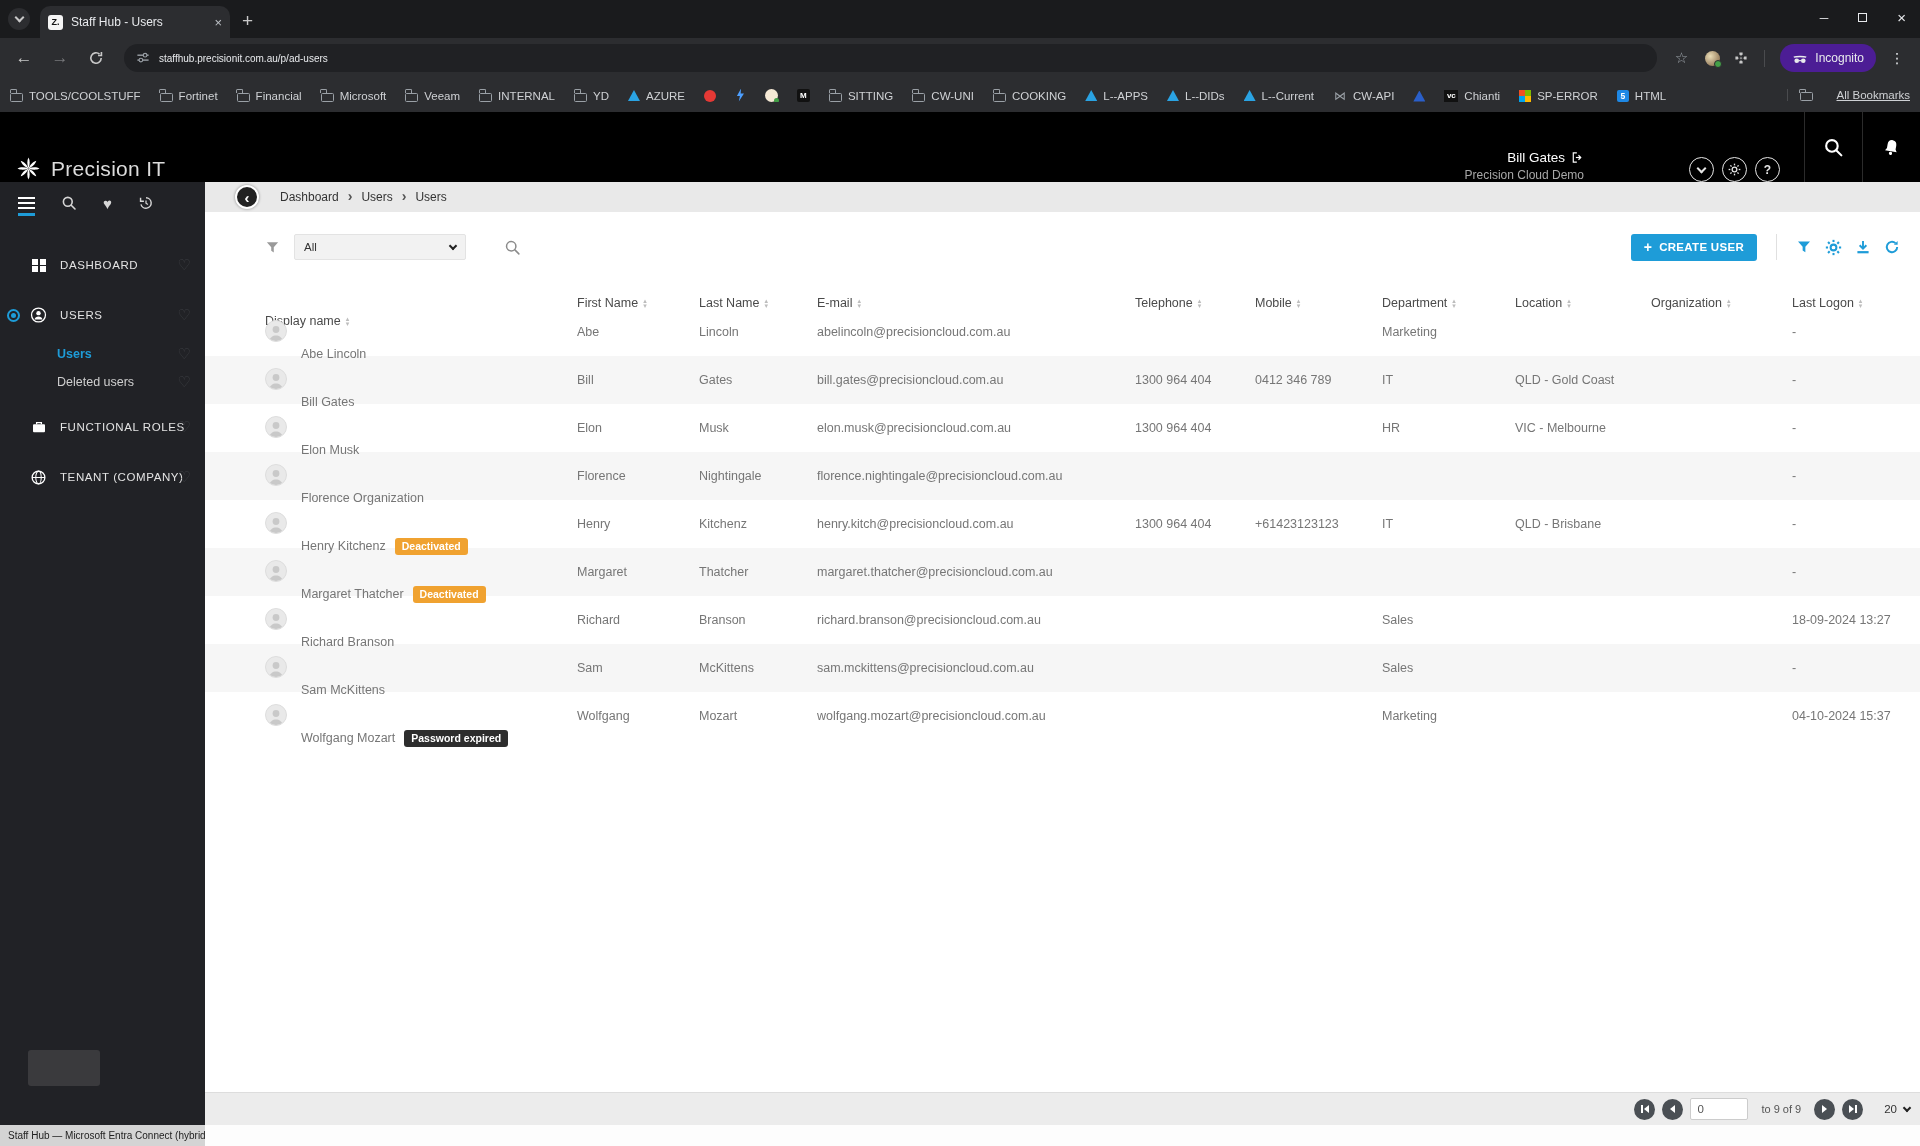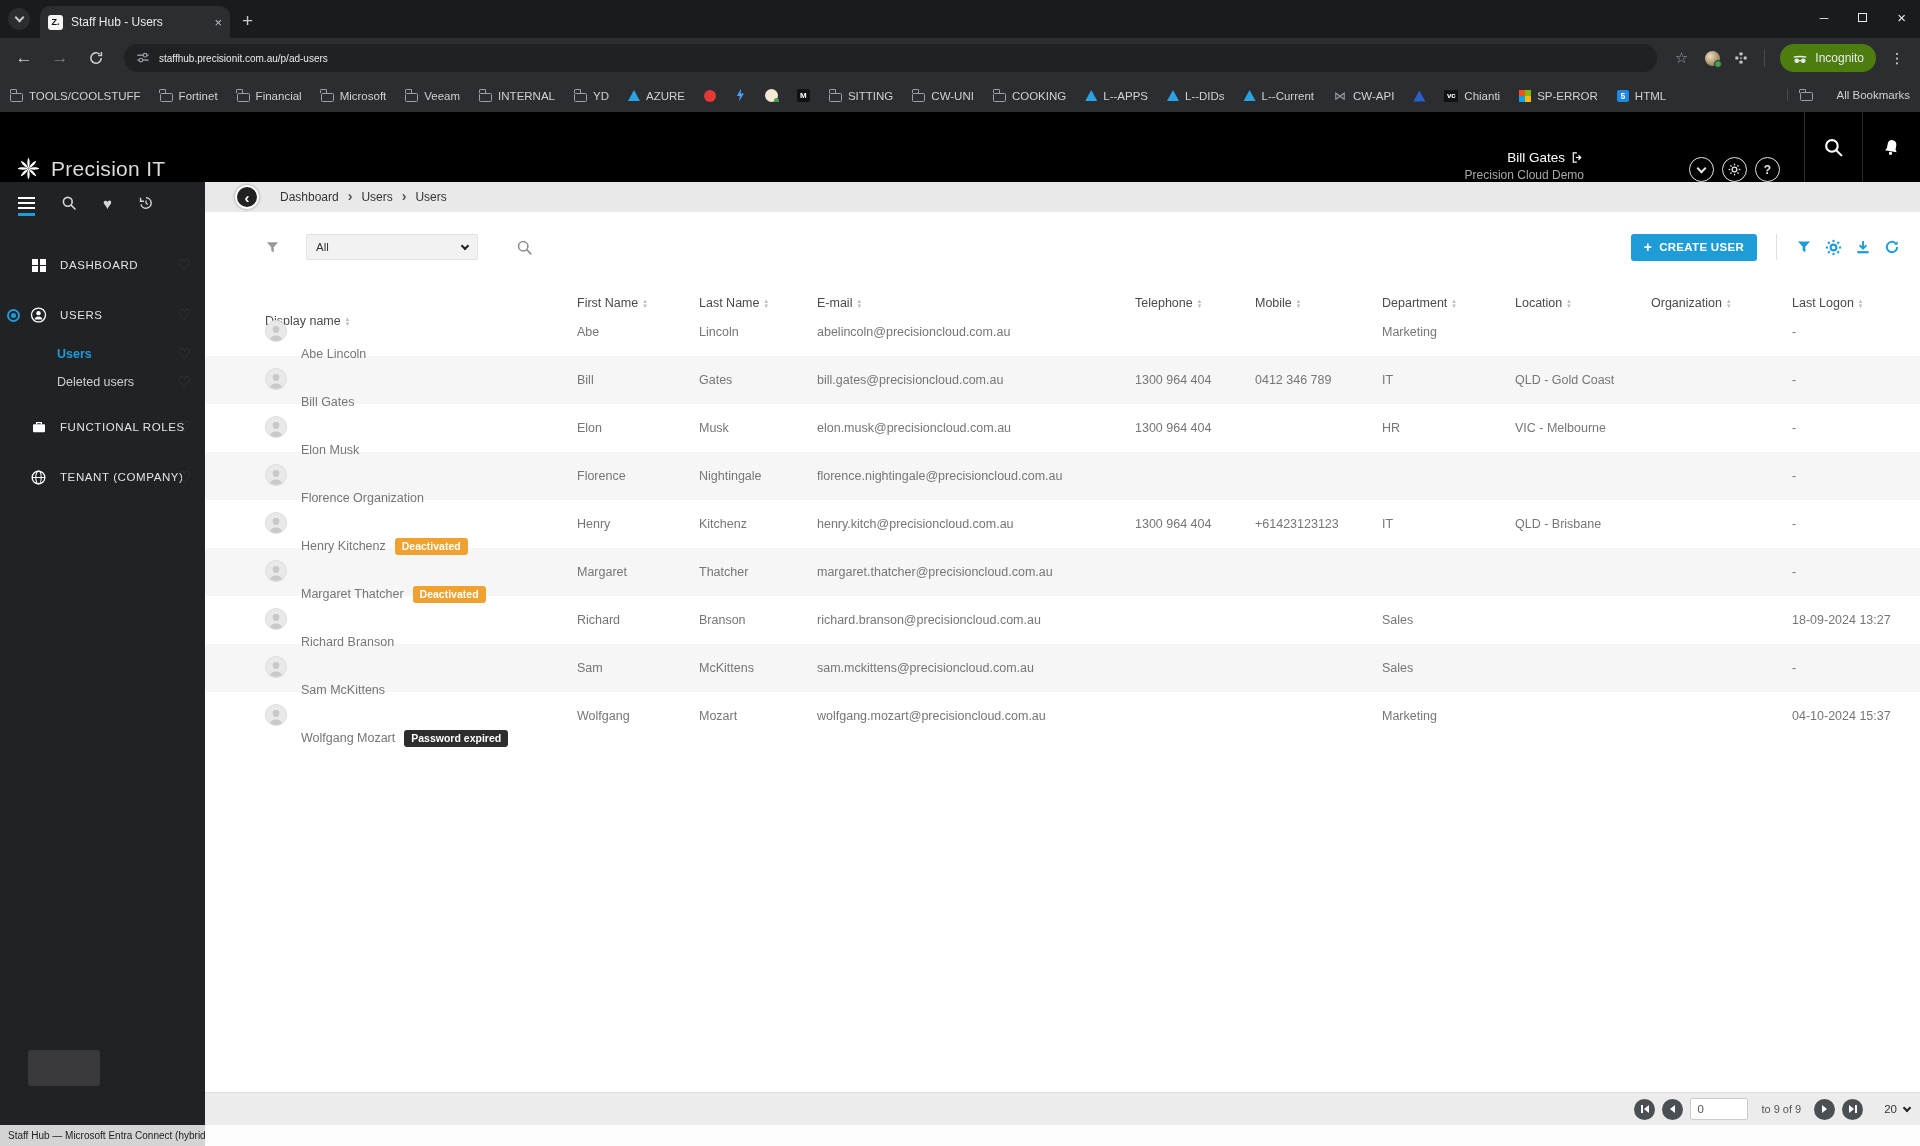--- a/index.html
+++ b/index.html
@@ -21,21 +21,21 @@
   .toolbar { height:40px; background:#2c2d30; display:flex; align-items:center; padding:0 10px; gap:8px; flex:0 0 auto; }
   .navbtn { color:#c8c8c8; font-size:17px; width:28px; text-align:center; }
   .navbtn.dim { color:#77787b; }
   .urlbar { flex:1; height:28px; background:#202124; border-radius:14px; display:flex; align-items:center; padding:0 12px; gap:9px; margin:0 6px; }
   .urltext { color:#e8eaed; font-size:10px; }
   .tlicon { color:#9aa0a6; }
   .star { color:#9aa0a6; font-size:15px; margin:0 4px; }
   .extcircle { width:15px; height:15px; border-radius:50%; background:radial-gradient(circle at 35% 35%, #e9dcb6, #7a5c3e); position:relative; margin:0 5px; }
   .extcircle::after { content:""; position:absolute; right:-2px; bottom:-2px; width:6px; height:6px; border-radius:50%; background:#43a047; border:1px solid #2c2d30; }
   .vsep-t { width:1px; height:17px; background:#4a4b4e; margin:0 7px; }
-  .incogpill { height:28px; border-radius:14px; background:#4d7c0f; color:#e8eaed; font-size:12px; display:flex; align-items:center; gap:7px; padding:0 12px; }
+  .incogpill { height:28px; border-radius:14px; background:#4c1d95; color:#e8eaed; font-size:12px; display:flex; align-items:center; gap:7px; padding:0 12px; }
   .kebab { color:#e8eaed; font-size:14px; margin:0 6px; letter-spacing:0; }
 
   .bmbar { height:34px; background:#2c2d30; display:flex; align-items:center; padding:0 10px; flex:0 0 auto; }
   .bmlist { display:flex; align-items:flex-end; gap:19px; flex:1; overflow:hidden; }
   .bm { display:flex; align-items:center; gap:6px; color:#cfd1d4; font-size:11.5px; white-space:nowrap; }
   .bm-label:empty { display:none; }
   .bm-ic { width:14px; height:12px; display:inline-flex; align-items:center; justify-content:center; flex:0 0 auto; position:relative; font-size:10px; }
   .bm-ic.folder { width:13px; height:9px; border:1.4px solid #9aa0a6; border-radius:1.5px; margin-top:3px; }
   .bm-ic.folder::before { content:""; position:absolute; top:-4.5px; left:-1.4px; width:5px; height:3px; border:1.4px solid #9aa0a6; border-bottom:none; border-radius:1.5px 1.5px 0 0; }
   .bm-ic.azure { background:#2aa3e3; clip-path:polygon(50% 0,100% 100%,0 100%); width:12px; height:11px; }
@@ -45,21 +45,21 @@
   .bm-ic.disc { background:#f5e9d5; border-radius:50%; width:13px; height:13px; }
   .bm-ic.disc::after { content:""; position:absolute; right:-1px; bottom:-1px; width:5px; height:5px; border-radius:50%; background:#43a047; }
   .bm-ic.m-black { background:#111; border-radius:2px; width:13px; height:13px; }
   .bm-ic.m-black::after { content:"M"; color:#fff; font-size:8px; font-weight:bold; }
   .bm-ic.bowtie::after { content:"\22C8"; color:#9aa0a6; font-size:12px; }
   .bm-ic.vc { background:#111; width:14px; height:12px; }
   .bm-ic.vc::after { content:"vc"; color:#fff; font-size:8px; font-weight:bold; }
   .bm-ic.ms { width:12px; height:12px; background:conic-gradient(#7fba00 0 25%, #ffb900 0 50%, #00a4ef 0 75%, #f25022 0); }
   .bm-ic.html5 { background:#1e88e5; border-radius:2px; width:12px; height:12px; }
   .bm-ic.html5::after { content:"5"; color:#fff; font-size:8.5px; font-weight:bold; }
-  .bmright { display:flex; align-items:center; gap:24px; color:#cfd1d4; font-size:11.5px; padding-left:12px; border-left:1px solid #4a4b4e; margin-left:10px; }
+  .bmright { display:flex; align-items:center; gap:24px; color:#cfd1d4; font-size:11.5px; padding-left:12px; border-left:1px solid #4a4b4e; margin-left:10px;text-decoration:underline; }
 
   
   .appheader { height:70px; background:#000000; display:flex; align-items:flex-end; flex:0 0 auto; }
   .brand { display:flex; align-items:center; gap:9px; padding-left:15px; }
   .brandname { color:#dcdcdc; font-size:21px; letter-spacing:.3px; }
   .hspacer { flex:1; }
   .userblock { text-align:right; margin-right:105px; }
   .username { color:#fff; font-size:13.5px; display:flex; align-items:center; gap:6px; justify-content:flex-end; }
   .tenant { color:#a8a8a8; font-size:12px; margin-top:3px; }
   .hcircles { display:flex; gap:8px; margin-right:24px; }
@@ -92,21 +92,21 @@
 
   .content { flex:1; display:flex; flex-direction:column; position:relative; background:#fff; min-width:0; }
   .breadcrumbbar { height:30px; background:#e9e9e9; display:flex; align-items:center; gap:9px; padding-left:75px; flex:0 0 auto; }
   .crumb { font-size:12px; color:#333; }
   .crumbsep { color:#555; font-size:14px; font-weight:bold; margin-top:-2px; }
   .collapsebtn { position:absolute; left:30px; top:3px; width:24px; height:24px; background:#222; border:2px solid #fff; border-radius:50%; color:#fff; display:flex; align-items:center; justify-content:center; font-size:15px; font-weight:bold; box-shadow:0 0 3px rgba(0,0,0,.4); }
 
   .cbody { flex:1; padding-top:13px; min-height:0; }
   .filterrow { height:44px; display:flex; align-items:center; padding:0 20px 0 60px; }
   .funnel { color:#9a9a9a; width:15px; height:15px; }
-  .selectbox { margin-left:26px; width:172px; height:26px; background:#f2f2f2; border:1px solid #e3e3e3; border-radius:2px; display:flex; align-items:center; padding:0 9px; font-size:11.5px; color:#333; }
+  .selectbox { margin-left:14px; width:172px; height:26px; background:#f2f2f2; border:1px solid #e3e3e3; border-radius:2px; display:flex; align-items:center; padding:0 9px; font-size:11.5px; color:#333; }
   .selectbox .chevd { margin-left:auto; width:6px; height:6px; border-right:2px solid #222; border-bottom:2px solid #222; transform:rotate(45deg); margin-top:-2px; }
   .searchwrap { display:flex; align-items:center; gap:12px; margin-left:38px; flex:1; }
   .searchwrap svg { color:#8b8b8b; }
   .searchwrap input { border:none; outline:none; flex:1; font-size:13px; color:#444; font-family:"Liberation Sans",sans-serif; }
   .searchwrap input::placeholder { color:#9e9e9e; }
   .createbtn { display:flex; align-items:center; gap:7px; background:#1e9cd8; color:#fff; height:27px; padding:0 13px; border-radius:3px; font-size:11.5px; font-weight:bold; letter-spacing:.3px; white-space:nowrap; }
   .createbtn .plus { font-size:14px; font-weight:bold; }
   .actionicons { display:flex; align-items:center; gap:13px; margin-left:19px; padding-left:19px; border-left:1px solid #e0e0e0; height:26px; color:#1e9cd8; }
 
   .tgrid { display:grid; grid-template-columns:36px 276px 122px 118px 318px 120px 127px 133px 136px 141px minmax(0,1fr); padding-left:60px; align-items:center; }

